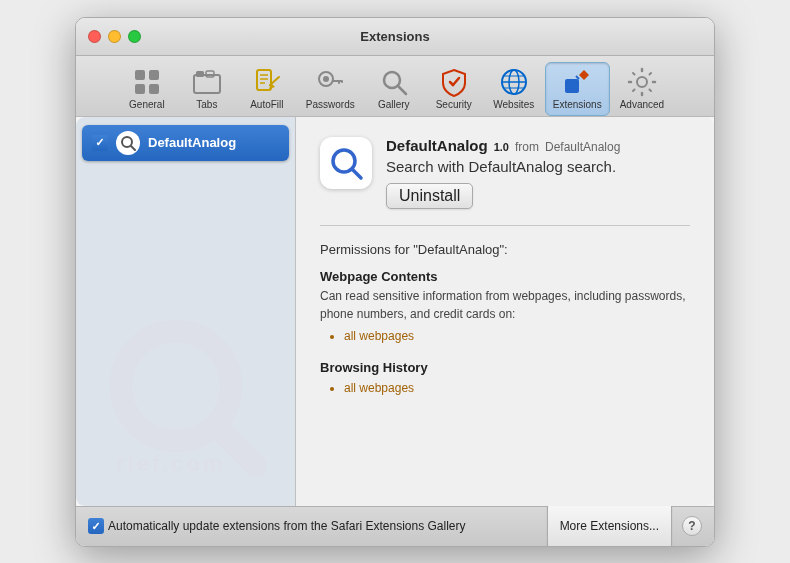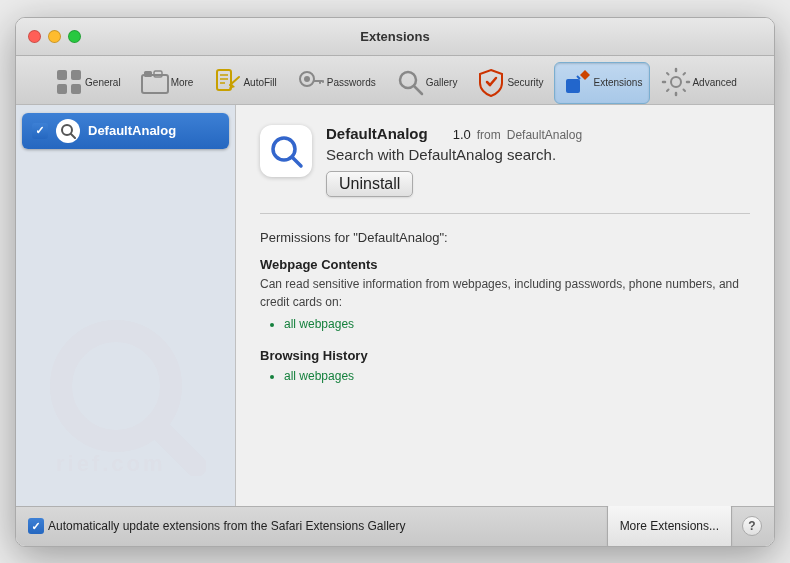--- a/index.html
+++ b/index.html
@@ -10,21 +10,21 @@
       width: 790px;
       height: 563px;
       overflow: hidden;
       display: flex;
       flex-direction: column;
       align-items: center;
       justify-content: center;
     }
 
     .window {
-      width: 760px;
+      width: 640px;
       height: 530px;
       background: #f5f5f5;
       border-radius: 10px;
       box-shadow: 0 10px 40px rgba(0,0,0,0.35);
       display: flex;
       flex-direction: column;
       overflow: hidden;
       border: 1px solid #aaa;
     }
 
@@ -68,21 +68,21 @@
       display: flex;
       align-items: center;
       justify-content: center;
       padding: 6px 10px 0;
       gap: 2px;
       flex-shrink: 0;
     }
 
     .toolbar-item {
       display: flex;
-      flex-direction: row;
+      flex-direction: column;
       align-items: center;
       padding: 4px 8px 6px;
       border-radius: 6px;
       cursor: pointer;
       min-width: 58px;
     }
     .toolbar-item.active {
       background: linear-gradient(to bottom, #c0d8f0, #a8c8e8);
       border: 1px solid #7aaed0;
       box-shadow: inset 0 1px 2px rgba(0,0,0,0.15);
@@ -104,20 +104,21 @@
       margin-top: 1px;
       text-align: center;
       white-space: nowrap;
     }
 
     
     .content-area {
       display: flex;
       flex: 1;
       overflow: hidden;
+      border-radius: 9px;
     }
 
     
     .sidebar {
       width: 220px;
       background: #dde3eb;
       border-right: 1px solid #c0c0c0;
       padding: 8px 6px;
       flex-shrink: 0;
       position: relative;
@@ -227,24 +228,23 @@
       flex-wrap: wrap;
     }
 
     .ext-name {
       font-size: 15px;
       font-weight: bold;
       color: #222;
     }
 
     .ext-version {
-      font-size: 13px;
-      font-weight: normal;
-      color: #222;
-      margin-left: 19px;
+      font-size: 11px;
+      font-weight: bold;
+      color: #222;
     }
 
     .ext-author {
       font-size: 12px;
       color: #666;
     }
 
     .ext-desc {
       font-size: 15px;
       color: #333;
@@ -294,21 +294,21 @@
     }
 
     .permission-list {
       list-style: disc;
       padding-left: 24px;
       margin-top: 4px;
     }
 
     .permission-list li {
       font-size: 12px;
-      color: #15803d;
+      color: #a16207;
       line-height: 1.6;
     }
 
     
     .bottom-bar {
       background: linear-gradient(to bottom, #d8d8d8, #c8c8c8);
       border-top: 1px solid #b0b0b0;
       height: 40px;
       display: flex;
       align-items: center;
@@ -402,21 +402,21 @@
     </div>
 
     <div class="toolbar-item">
       <div class="toolbar-icon">
         <svg width="30" height="30" viewBox="0 0 30 30">
           <rect x="2" y="8" width="26" height="18" rx="2" fill="none" stroke="#888" stroke-width="2"></rect>
           <rect x="4" y="4" width="8" height="6" rx="1.5" fill="#888"></rect>
           <rect x="14" y="4" width="8" height="6" rx="1.5" fill="none" stroke="#888" stroke-width="1.5"></rect>
         </svg>
       </div>
-      <span class="toolbar-label">More</span>
+      <span class="toolbar-label">Tabs</span>
     </div>
 
     <div class="toolbar-item">
       <div class="toolbar-icon">
         <svg width="30" height="30" viewBox="0 0 30 30">
           <rect x="5" y="3" width="14" height="20" rx="2" fill="none" stroke="#c8a000" stroke-width="2"></rect>
           <line x1="8" y1="8" x2="16" y2="8" stroke="#c8a000" stroke-width="1.5"></line>
           <line x1="8" y1="12" x2="16" y2="12" stroke="#c8a000" stroke-width="1.5"></line>
           <line x1="8" y1="16" x2="13" y2="16" stroke="#c8a000" stroke-width="1.5"></line>
           <path d="M18 18 L27 10" stroke="#c8a000" stroke-width="2" stroke-linecap="round"></path>
@@ -454,20 +454,32 @@
         <svg width="30" height="30" viewBox="0 0 30 30">
           <path d="M15 3 L26 7 L26 16 C26 22 21 27 15 29 C9 27 4 22 4 16 L4 7 Z" fill="none" stroke="#cc3300" stroke-width="2"></path>
           <line x1="11" y1="15" x2="14" y2="18" stroke="#cc3300" stroke-width="2.5" stroke-linecap="round"></line>
           <line x1="14" y1="18" x2="20" y2="11" stroke="#cc3300" stroke-width="2.5" stroke-linecap="round"></line>
         </svg>
       </div>
       <span class="toolbar-label">Security</span>
     </div>
 
 
+    <div class="toolbar-item">
+      <div class="toolbar-icon">
+        <svg width="30" height="30" viewBox="0 0 30 30">
+          <circle cx="15" cy="15" r="12" fill="none" stroke="#0066cc" stroke-width="2"></circle>
+          <ellipse cx="15" cy="15" rx="5" ry="12" fill="none" stroke="#0066cc" stroke-width="1.5"></ellipse>
+          <line x1="3" y1="15" x2="27" y2="15" stroke="#0066cc" stroke-width="1.5"></line>
+          <line x1="5" y1="9" x2="25" y2="9" stroke="#0066cc" stroke-width="1"></line>
+          <line x1="5" y1="21" x2="25" y2="21" stroke="#0066cc" stroke-width="1"></line>
+        </svg>
+      </div>
+      <span class="toolbar-label">Websites</span>
+    </div>
 
     <div class="toolbar-item active">
       <div class="toolbar-icon">
         <svg width="30" height="30" viewBox="0 0 30 30">
           <rect x="3" y="12" width="14" height="14" rx="2" fill="#2266cc"></rect>
           <path d="M17 8 L22 3 L27 8 L22 13 Z" fill="#cc4400"></path>
           <path d="M14 9 L17 12" stroke="#2266cc" stroke-width="2"></path>
         </svg>
       </div>
       <span class="toolbar-label">Extensions</span>

